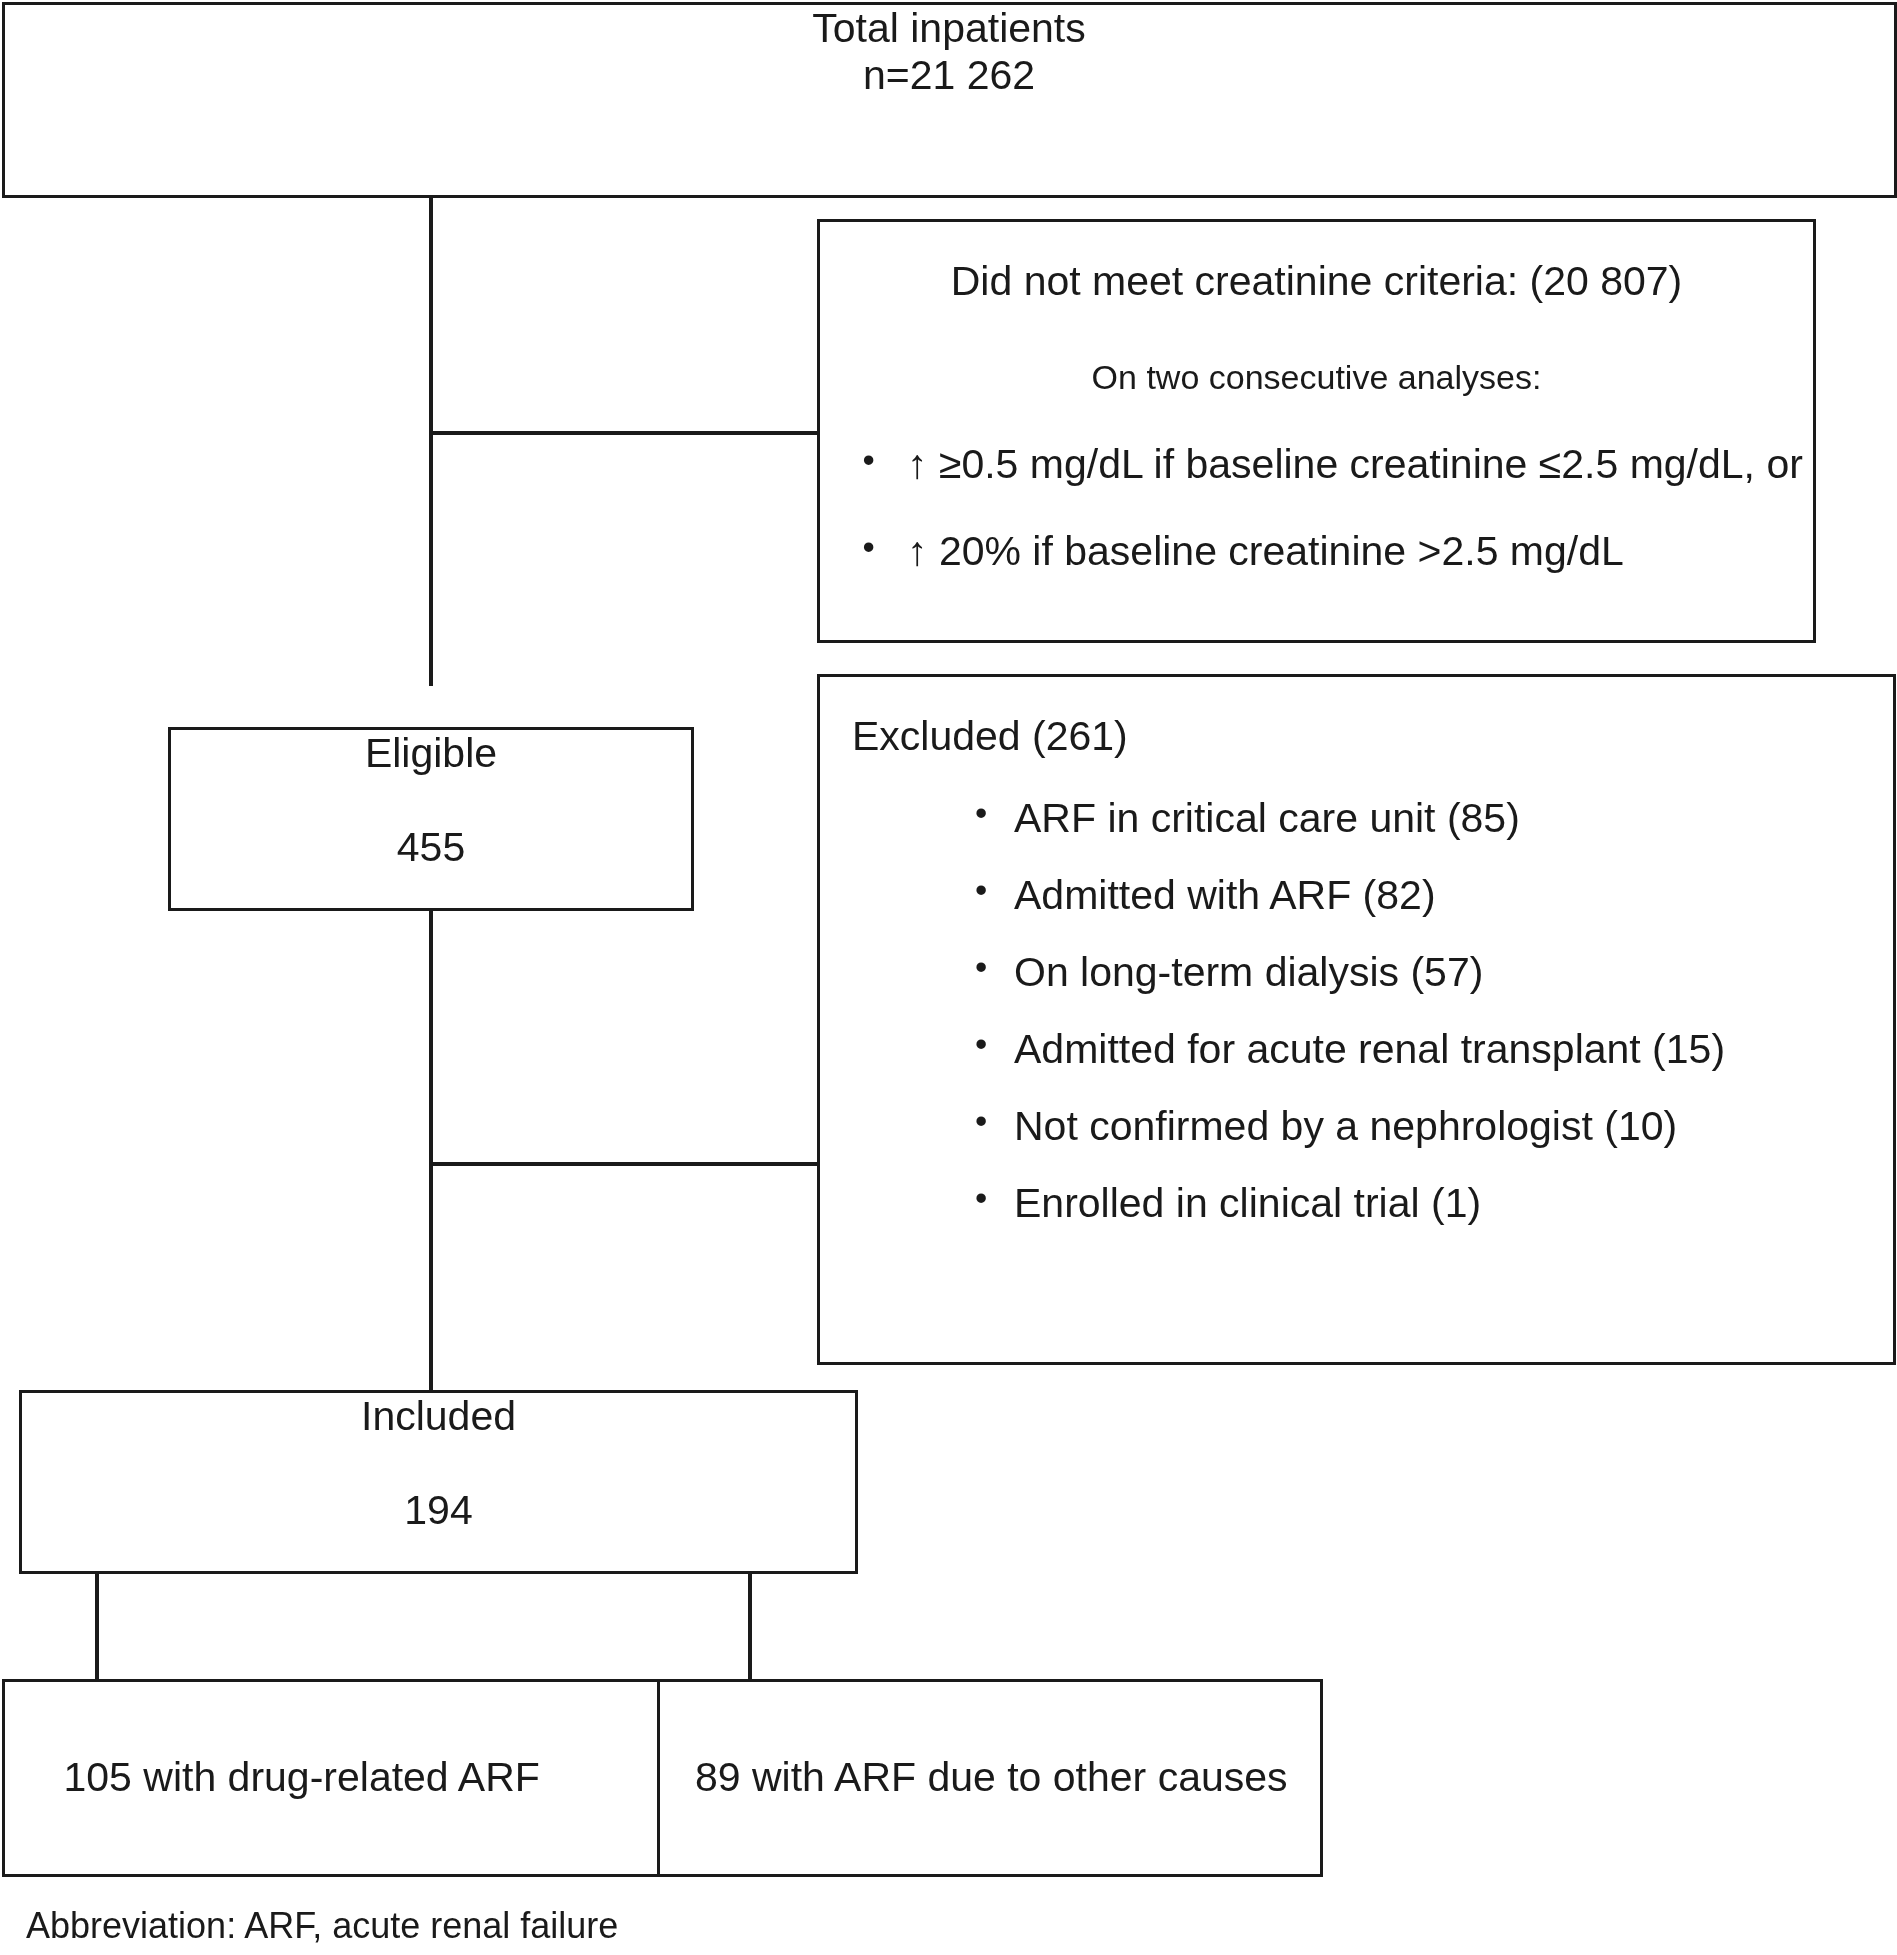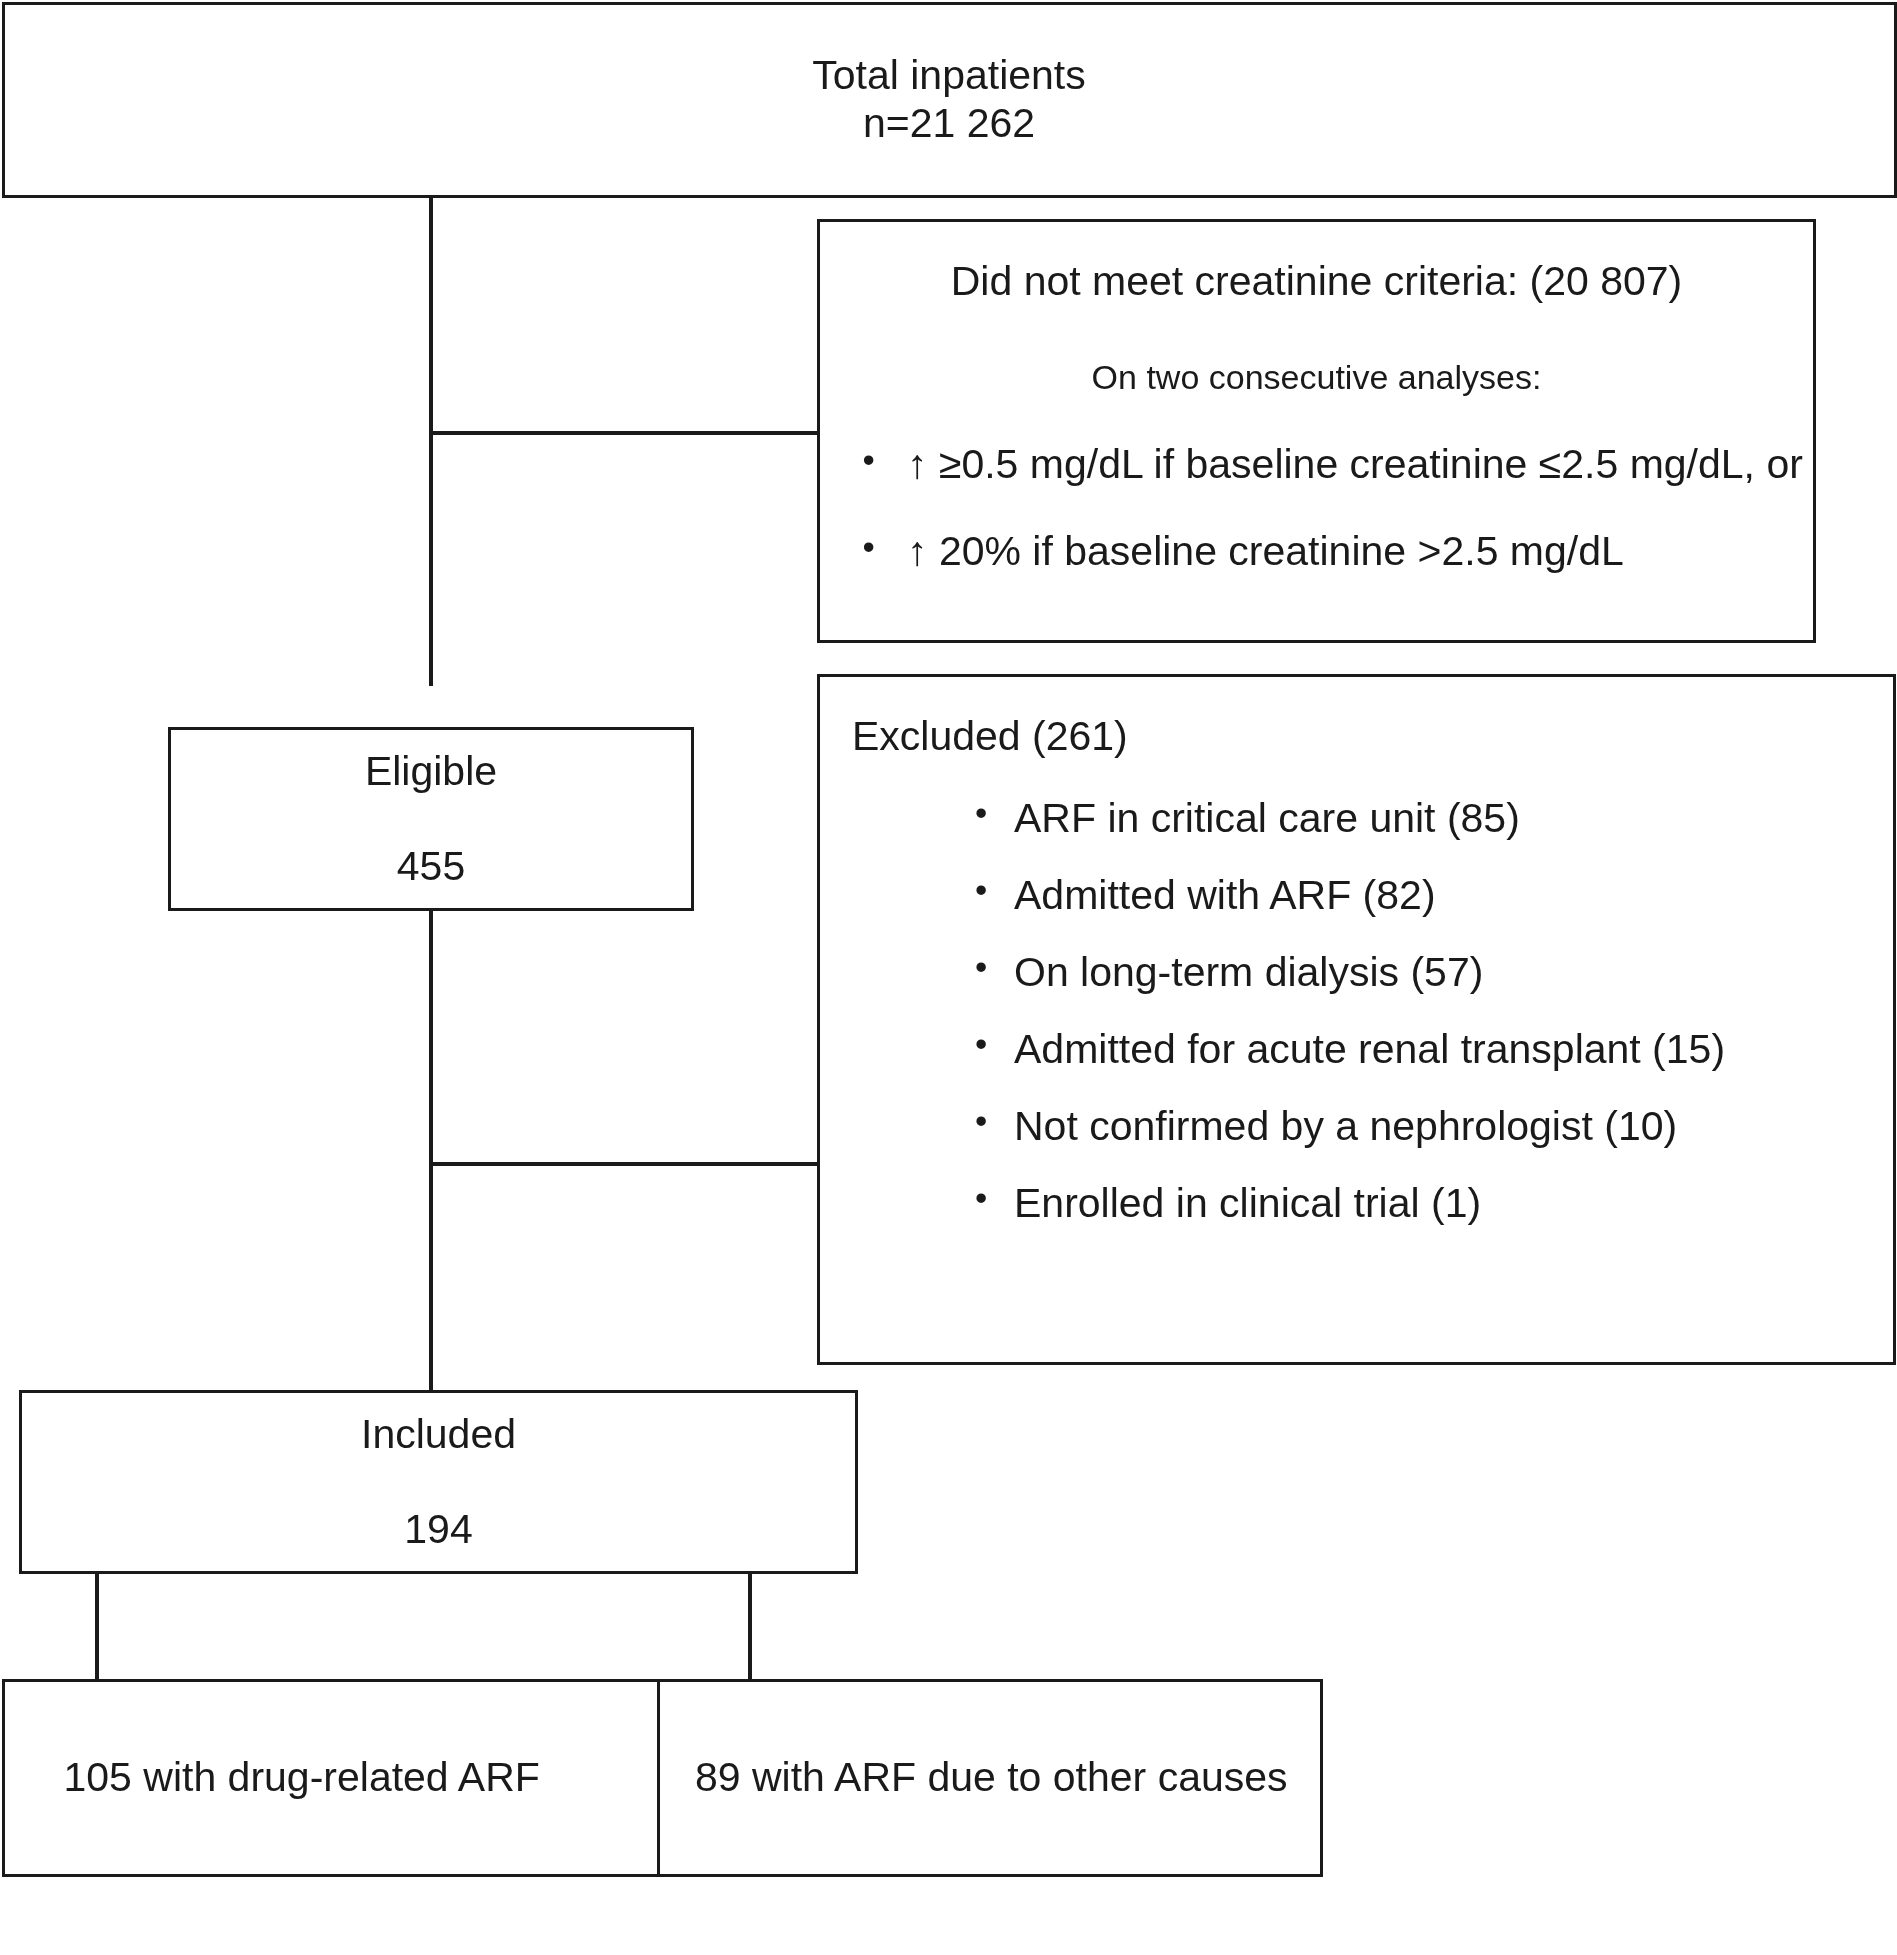--- a/index.html
+++ b/index.html
@@ -24,21 +24,21 @@
     position: absolute;
     box-sizing: border-box;
     border: 3.8px solid #1a1a1a;
     background: #ffffff;
     z-index: 2;
   }
   .box-center {
     display: flex;
     flex-direction: column;
     align-items: center;
-    justify-content: center;
+    justify-content: flex-start;
     text-align: center;
   }
   .box-left {
     display: flex;
     flex-direction: column;
     justify-content: center;
   }
 
   .line1, .line2 {
     display: block;
@@ -190,15 +190,16 @@
   <div class="conn vline" style="left:748px; top:1574px; height:105px;"></div>
 
   <div class="box box-left" id="drug-related-box" style="left:1.5px; top:1679px; width:704px; height:198px; padding-left:59px;">
     <span class="line1">105 with drug-related ARF</span>
   </div>
 
   <div class="box box-left" id="other-causes-box" style="left:657px; top:1679px; width:666px; height:198px; padding-left:35px;">
     <span class="line1">89 with ARF due to other causes</span>
   </div>
 
+  <div id="abbreviation">Abbreviation: ARF, acute renal failure</div>
 
 </div>
 
 
 </body></html>

